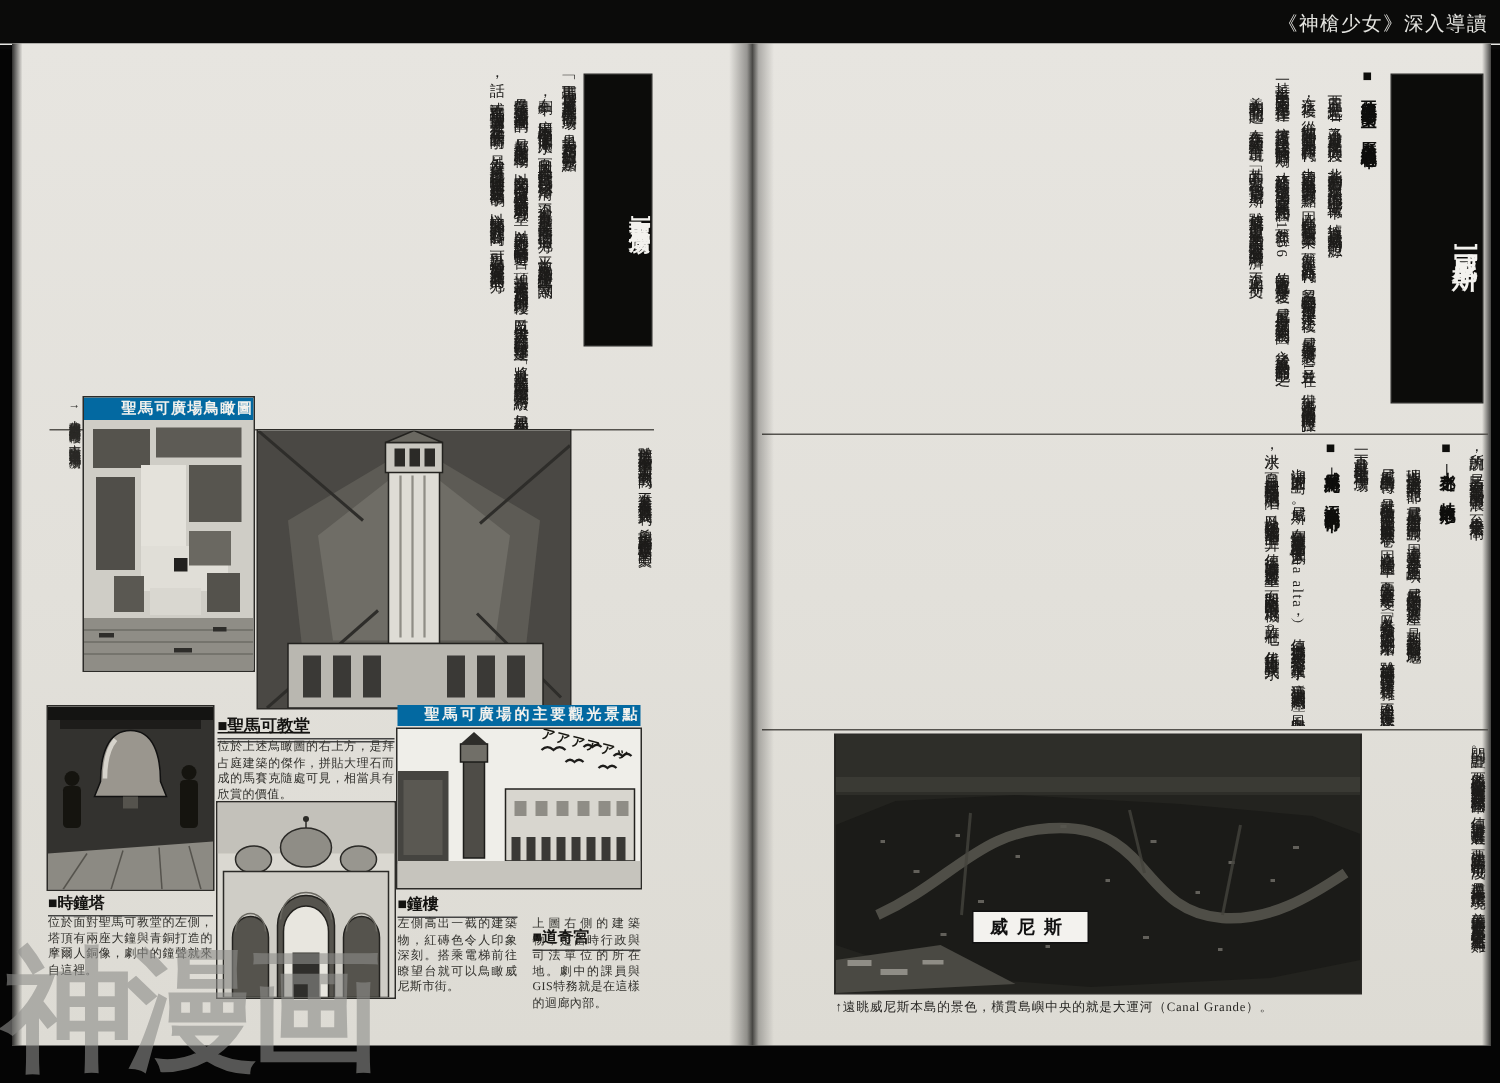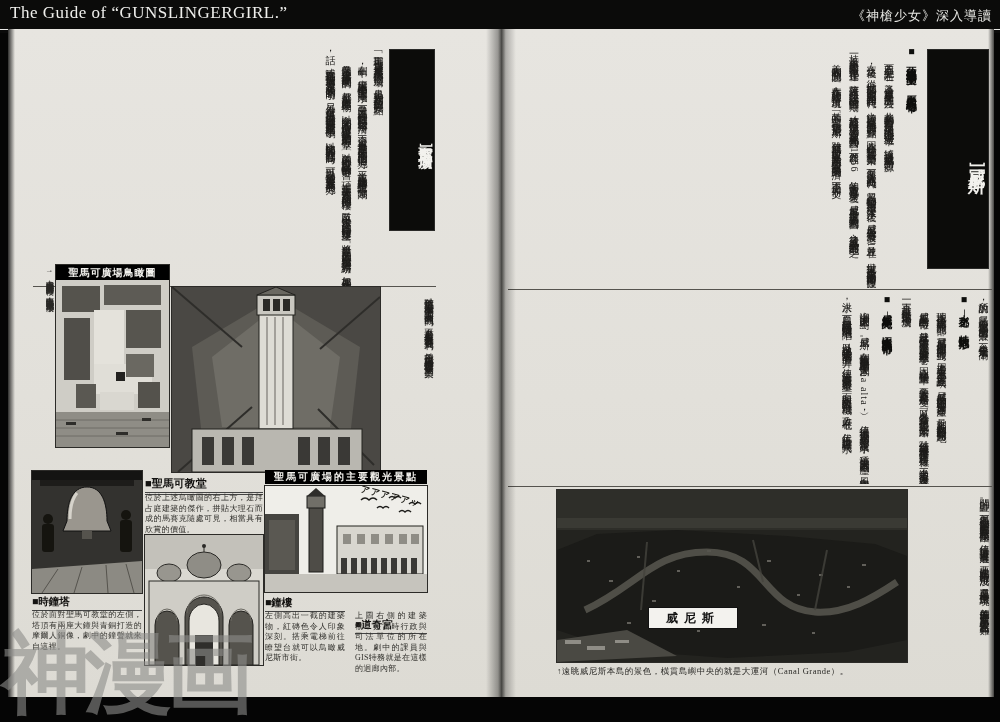--- a/index.html
+++ b/index.html
@@ -26,40 +26,39 @@
         text-align:center;font-weight:bold;box-shadow:0 0 0 1px #2a2a28;}
   .rule{position:absolute;height:1px;background:#55534e;}
   
   .b1L{font-size:10px;line-height:16px;letter-spacing:1.2px;}
   .b2L{font-size:9.5px;line-height:15px;letter-spacing:1px;}
   .b1R{font-size:10px;line-height:17.5px;letter-spacing:1.3px;}
   .b2R{font-size:10px;line-height:17.5px;letter-spacing:1.1px;}
   .b3R{font-size:10px;line-height:16.5px;letter-spacing:1px;}
   .vcap{font-size:8px;line-height:11px;letter-spacing:.5px;color:#2a2926;}
   
-  .blackbar{background:#000000;color:#f2f1ed;font-weight:bold;text-align:center;}
+  .blackbar{background:#0369a1;color:#f2f1ed;font-weight:bold;text-align:right;}
   .panel{position:absolute;box-shadow:0 0 0 1px #2c2b28;background:#d8d6d0;overflow:hidden;}
   .lbl{position:absolute;font-weight:bold;font-size:10.5px;color:#141311;border-bottom:1px solid #444;padding-bottom:1px;}
   .lbl.dbl{border-bottom:3px double #444;}
   .small{position:absolute;font-size:8px;line-height:10.5px;color:#31302c;letter-spacing:.3px;text-align:justify;}
   .hcap{position:absolute;font-size:8.5px;color:#2a2926;letter-spacing:.5px;}
   .pholabel{position:absolute;background:#f3f2ee;box-shadow:0 0 0 1px #111;color:#111;
             text-align:center;font-weight:bold;font-size:12px;letter-spacing:6px;line-height:20px;}
   .sfx{position:absolute;font-size:9px;font-weight:bold;color:#16150f;transform:rotate(14deg);letter-spacing:1px;}
   .wmark{position:absolute;left:2px;top:614px;font-size:88px;font-weight:bold;color:#8d8d8a;
          opacity:.6;letter-spacing:-6px;z-index:9;font-family:"Liberation Serif",serif;}
   svg{display:block;}
 </style>
 </head>
 <body>
 
 <div class="sheet">
 
   <div class="hbar">
-    <div class="gtitle">The Guide of “GUNSLINGERGIRL.”</div>
     <div class="rtitle">《神槍少女》深入導讀</div>
   </div>
 
   <div class="paper">
     <div class="edgeL"></div>
     <div class="edgeR"></div>
 
     <div class="tbox" style="left:382px;top:21px;width:44px;height:178px;font-size:14px;padding-top:2px;letter-spacing:2px;">［聖馬可廣場］</div>
 
     <div class="vtext b1L" style="position:absolute;left:25px;top:18px;width:353px;height:240px;">
@@ -152,21 +151,21 @@
           <line x1="10" y1="122" x2="26" y2="98"></line>
             <line x1="42" y1="122" x2="50" y2="96"></line>
           <line x1="76" y1="122" x2="74" y2="94"></line>
             <line x1="102" y1="122" x2="94" y2="93"></line>
         </g>
       </svg>
     </div>
     <div class="lbl" style="left:24px;top:566px;width:110px;font-family:Liberation Mono, monospace;">■時鐘塔</div>
     <div class="small" style="left:24px;top:581px;width:110px;height:44px;">位於面對聖馬可教堂的左側，塔頂有兩座大鐘與青銅打造的摩爾人銅像，劇中的鐘聲就來自這裡。</div>
 
-    <div class="lbl dbl" style="left:137px;top:447px;width:118px;font-size:11px;">■聖馬可教堂</div>
+    <div class="lbl dbl" style="left:137px;top:447px;width:118px;font-size:11px;text-decoration:underline;">■聖馬可教堂</div>
     <div class="small" style="left:137px;top:464px;width:118px;height:32px;">位於上述鳥瞰圖的右上方，是拜占庭建築的傑作，拼貼大理石而成的馬賽克隨處可見，相當具有欣賞的價值。</div>
     <div class="panel" style="left:137px;top:506px;width:118px;height:130px;">
       <svg viewBox="0 0 118 130" width="118" height="130">
         <rect width="118" height="130" fill="#dad8d1"></rect>
         <rect width="118" height="34" fill="#c3c1ba"></rect>
         <ellipse cx="59" cy="30" rx="17" ry="13" fill="#8f8d86" stroke="#2b2a27"></ellipse>
         <ellipse cx="24" cy="38" rx="12" ry="9" fill="#98968f" stroke="#2b2a27"></ellipse>
         <ellipse cx="94" cy="38" rx="12" ry="9" fill="#98968f" stroke="#2b2a27"></ellipse>
         <line x1="59" y1="10" x2="59" y2="17" stroke="#2b2a27"></line>
           <circle cx="59" cy="11" r="2" fill="#2b2a27"></circle>
@@ -286,21 +285,21 @@
             <line x1="196" y1="50" x2="206" y2="92"></line>
             <line x1="270" y1="60" x2="258" y2="120"></line>
         </g>
         <polygon points="0,150 70,140 120,166 0,172" fill="#4a4943"></polygon>
         <g fill="#8f8d86">
             <rect x="8" y="150" width="16" height="4"></rect>
             <rect x="30" y="156" width="18" height="4"></rect>
             <rect x="58" y="150" width="14" height="3"></rect>
           </g>
       </svg>
-      <div class="pholabel" style="left:92px;top:118px;width:88px;height:20px;">威尼斯</div>
+      <div class="pholabel" style="left:92px;top:118px;width:76px;height:20px;">威尼斯</div>
     </div>
     <div class="hcap" style="left:549px;top:637px;width:380px;">↑遠眺威尼斯本島的景色，橫貫島嶼中央的就是大運河（Canal Grande）。</div>
 
     <div class="gutter"></div>
   </div>
 
   <div class="wmark">神漫画</div>
 </div>
 
 </body></html>

